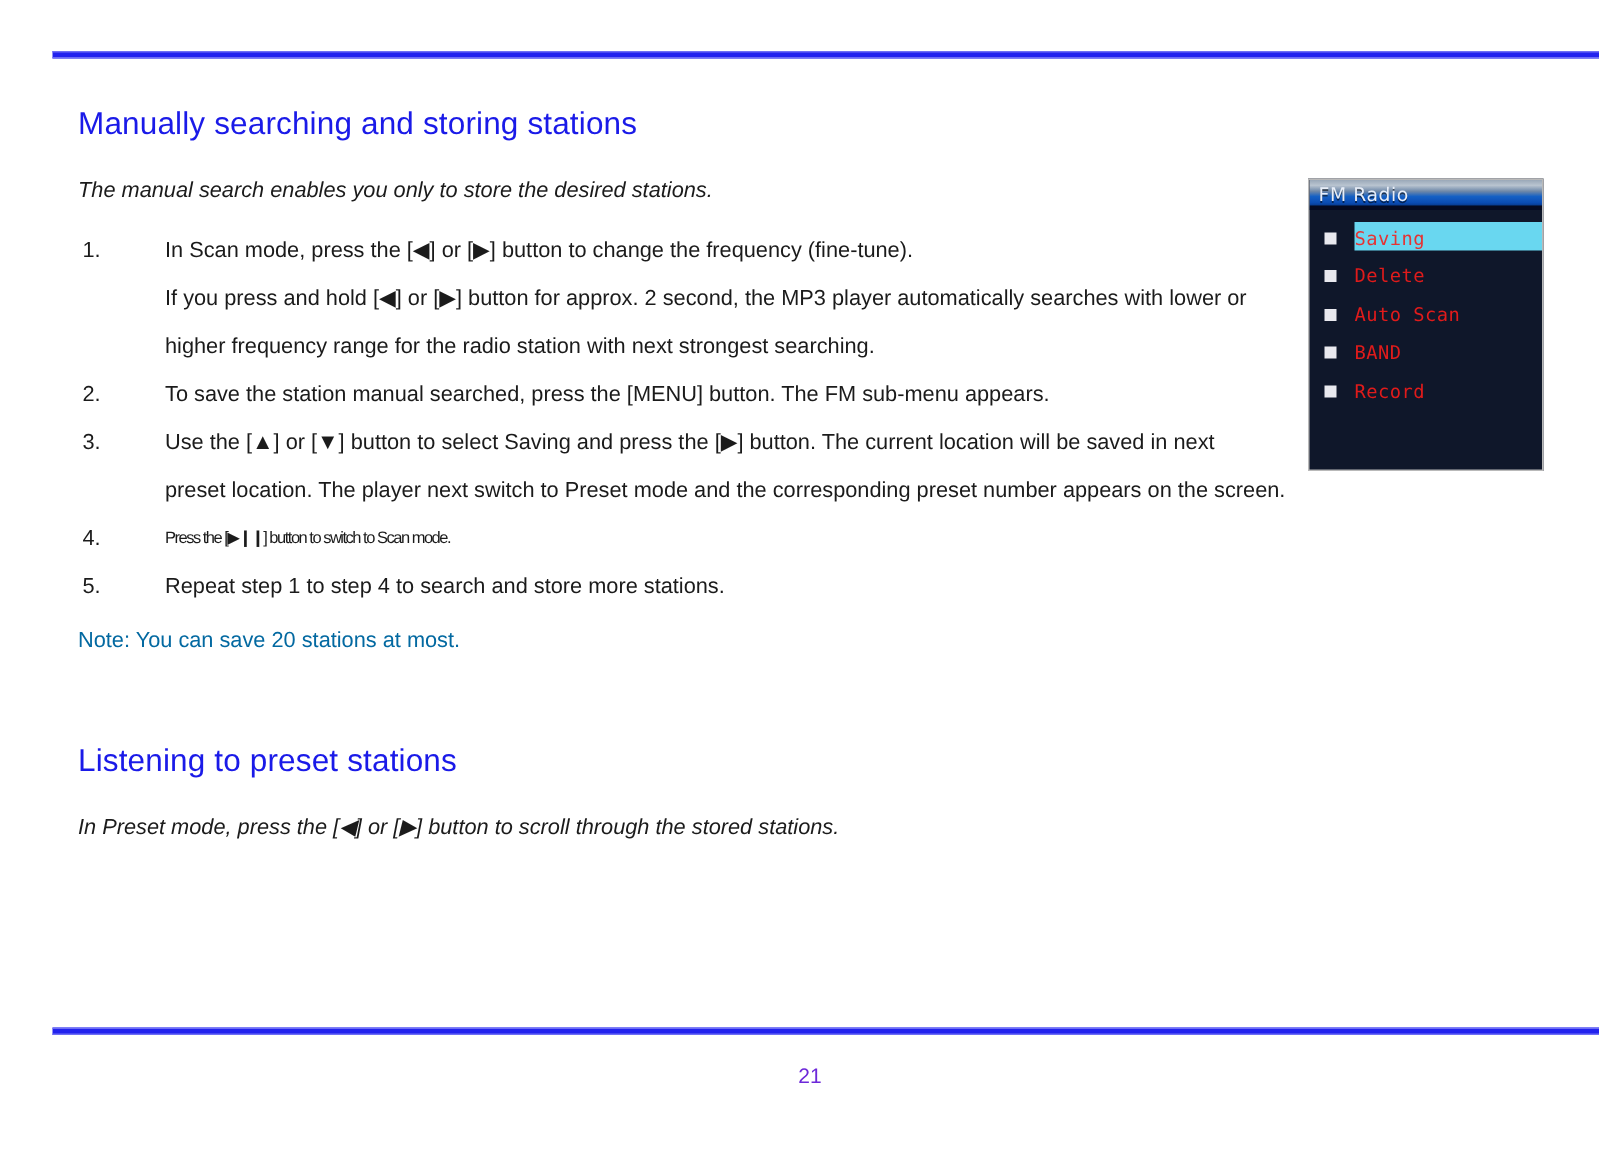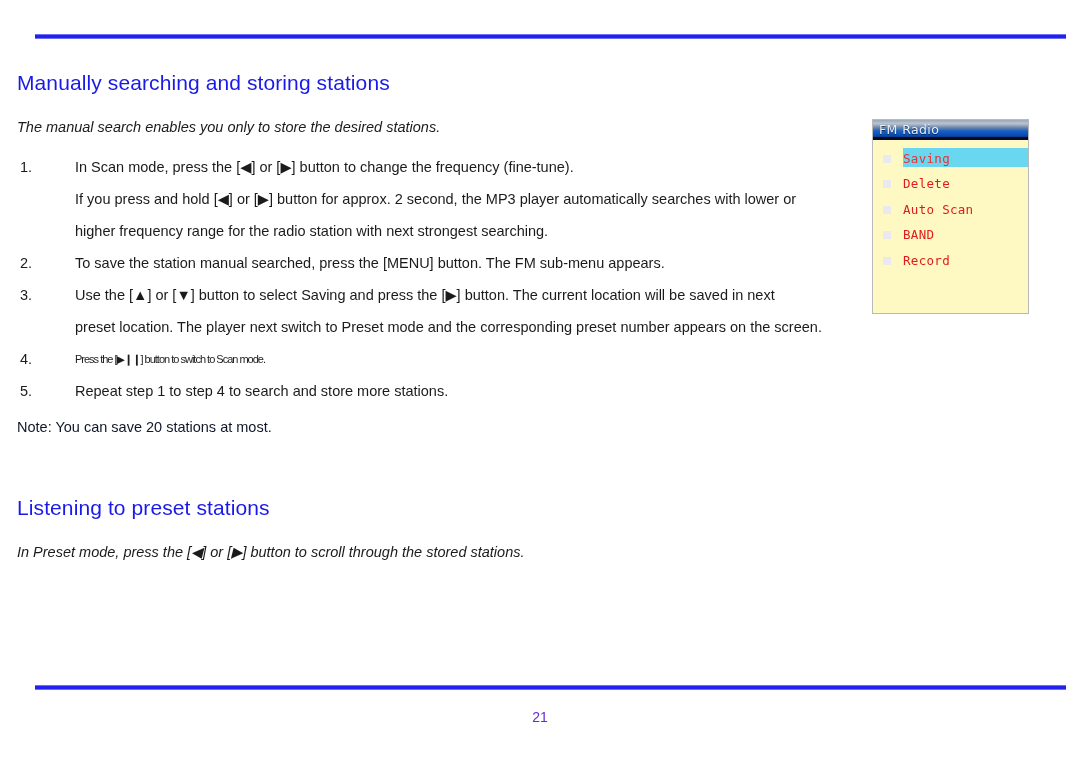--- a/index.html
+++ b/index.html
@@ -31,21 +31,21 @@
     border-top: 1px solid #6e6ef5;
     border-bottom: 1px solid #6e6ef5;
     box-sizing: content-box;
   }
   .rule-top { top: 34px; }
   .rule-bottom { top: 685px; }
 
   
   .content {
     position: absolute;
-    left: 17px;
+    left: 52px;
     top: 70px;
     width: 815px;
   }
 
   h1.section-heading {
     color: #1a1ae8;
     font-size: 21px;
     font-weight: normal;
     letter-spacing: 0.1px;
     margin: 0;
@@ -81,38 +81,38 @@
     position: absolute;
     left: 3px;
     top: 0;
     font-size: 14.5px;
     color: #1b1b1b;
   }
   .step-line { display: block; }
 
   .note {
     font-size: 14.5px;
-    color: #0f172a;
+    color: #0369a1;
     line-height: 20px;
     margin: 0;
   }
   .glyph-playpause {
     font-size: 11px;
     letter-spacing: -1px;
     font-weight: normal;
   }
 
   
   .device {
     position: absolute;
     left: 872px;
     top: 119px;
     width: 157px;
     height: 195px;
-    background: #fef9c3;
+    background: #0f172a;
     border: 1px solid #b9b9b9;
     box-sizing: border-box;
     overflow: hidden;
   }
   .device-titlebar {
     position: relative;
     height: 20px;
     background: linear-gradient(to bottom,
         #9aa8b8 0%,
         #b9c4d0 18%,

